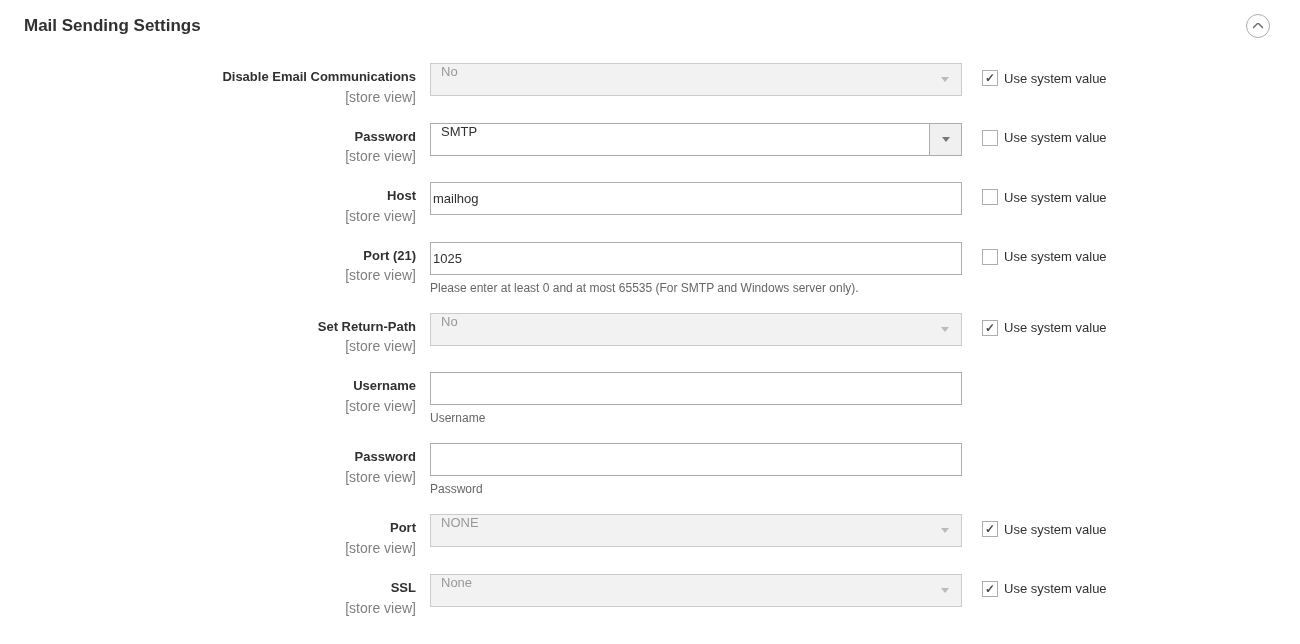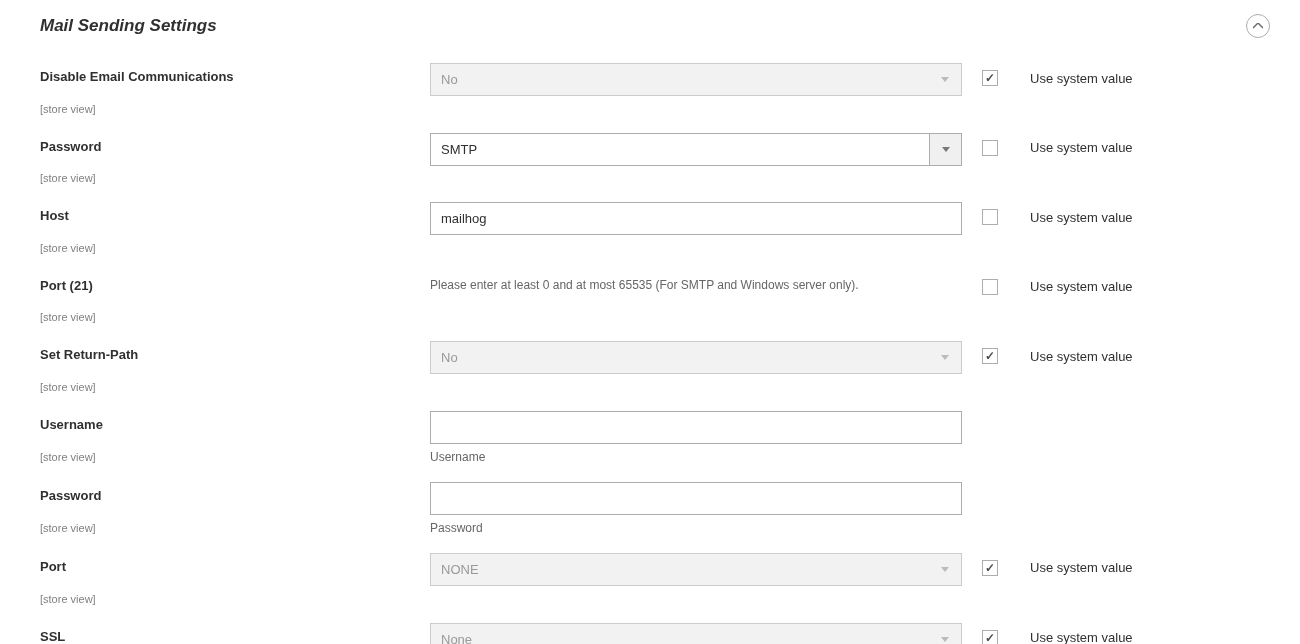--- a/index.html
+++ b/index.html
@@ -13,22 +13,21 @@
   .page {
     width: 1300px;
     height: 644px;
     position: relative;
     box-sizing: border-box;
   }
   .section-header {
     display: flex;
     align-items: center;
     justify-content: space-between;
-    padding: 14px 30px 10px 40px;
-    font-style: italic;
+    padding: 14px 30px 10px 24px;
   }
   .section-title {
     font-size: 17px;
     color: #303030;
     font-weight: 600;
   }
   .collapse-btn {
     width: 22px;
     height: 22px;
     border: 1px solid #adadad;
@@ -44,50 +43,49 @@
   .fields {
     padding: 15px 30px 0 40px;
   }
   .row {
     display: flex;
     align-items: flex-start;
     margin-bottom: 18px;
   }
   .label-col {
     width: 390px;
-    text-align: left;
+    text-align: right;
     padding-right: 14px;
     box-sizing: border-box;
     padding-top: 6px;
   }
   .label-main {
     font-size: 13px;
     font-weight: 600;
     color: #303030;
     line-height: 1.2;
   }
   .label-scope {
     display: block;
-    font-size: 11px;
+    font-size: 14px;
     color: #808080;
     font-weight: 400;
-    margin-top: 18px;
+    margin-top: 4px;
   }
   .control-col {
     width: 532px;
     display: flex;
     flex-direction: column;
   }
   .select, .text-input {
     height: 33px;
     border: 1px solid #adadad;
     box-sizing: border-box;
     width: 100%;
     display: flex;
-    align-items: center;
     font-size: 13px;
     color: #303030;
     background: #fff;
   }
   .select {
     position: relative;
     padding: 0 40px 0 10px;
   }
   .select.disabled, .text-input.disabled {
     background: #f2f2f2;
@@ -111,21 +109,21 @@
     background: #f0f0f0;
   }
   .arrow-down {
     width: 0; height: 0;
     border-left: 4px solid transparent;
     border-right: 4px solid transparent;
     border-top: 5px solid #777;
   }
   .select.disabled .arrow-down { border-top-color: #bbb; }
   .text-input {
-    padding: 0 10px;
+    padding: 0 2px;
   }
   .text-input input {
     border: none;
     outline: none;
     width: 100%;
     height: 100%;
     font-size: 13px;
     color: #303030;
     background: transparent;
     font-family: inherit;
@@ -134,21 +132,20 @@
   .note {
     font-size: 12px;
     color: #666;
     margin-top: 6px;
   }
   .sys-col {
     display: flex;
     align-items: center;
     padding-left: 20px;
     padding-top: 7px;
-    gap: 26px;
   }
   .checkbox {
     width: 16px;
     height: 16px;
     border: 1px solid #adadad;
     box-sizing: border-box;
     margin-right: 6px;
     display: flex;
     align-items: center;
     justify-content: center;
@@ -236,20 +233,23 @@
         <span class="sys-label">Use system value</span>
       </div>
     </div>
 
     <div class="row">
       <div class="label-col">
         <span class="label-main">Port (21)</span>
         <span class="label-scope">[store view]</span>
       </div>
       <div class="control-col">
+        <div class="text-input">
+          <input type="text" value="1025" style="">
+        </div>
         <div class="note">Please enter at least 0 and at most 65535 (For SMTP and Windows server only).</div>
       </div>
       <div class="sys-col">
         <span class="checkbox"></span>
         <span class="sys-label">Use system value</span>
       </div>
     </div>
 
     <div class="row">
       <div class="label-col">

